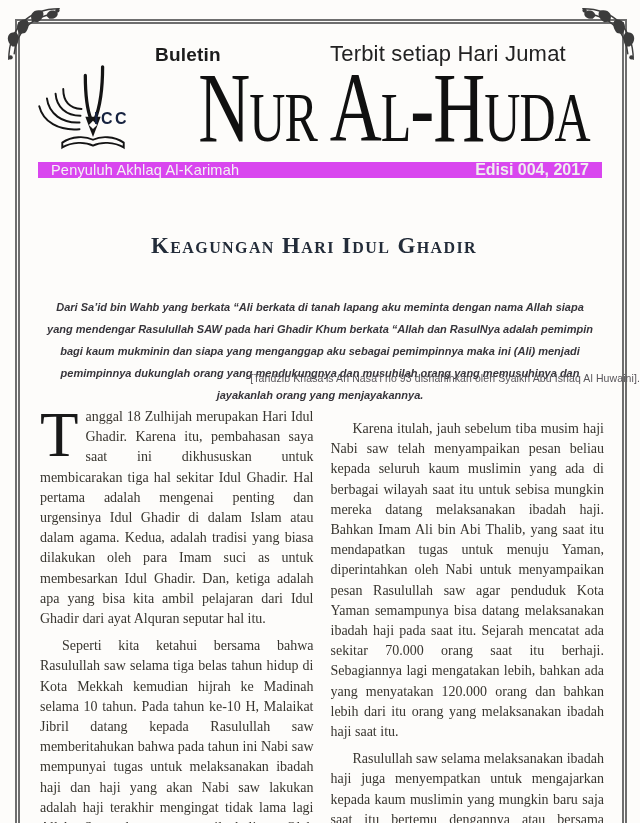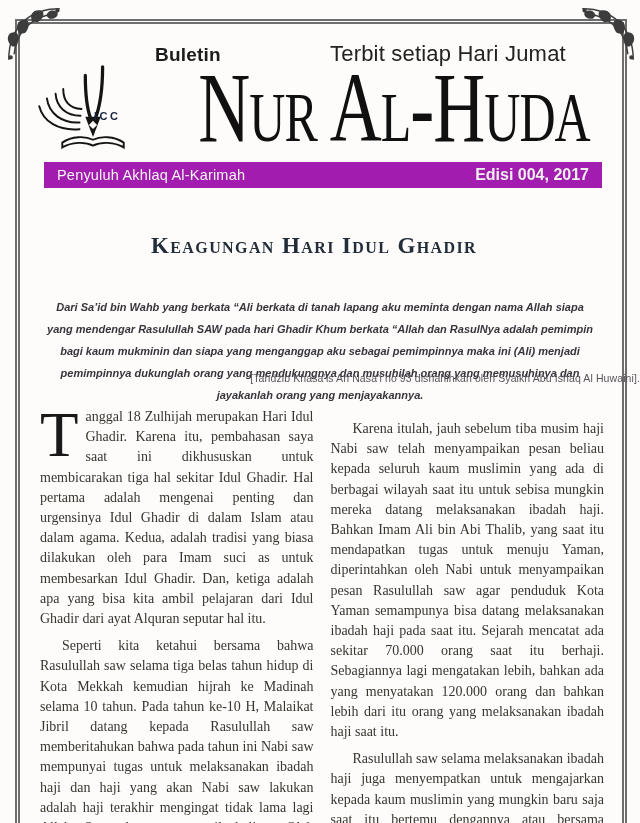--- a/index.html
+++ b/index.html
@@ -23,34 +23,34 @@
     font-size:19px;font-weight:bold;color:#1c1c1c;letter-spacing:.2px;
   }
   .tagline{
     position:absolute;left:330px;top:41px;
     font-size:22px;color:#222;letter-spacing:.2px;
   }
   .logo{position:absolute;left:33px;top:62px;width:120px;height:96px;}
   .logo svg{position:absolute;left:0;top:0;width:100%;height:100%;}
   .logo-text{
     position:absolute;left:61px;top:48px;
-    font-size:11px;font-weight:bold;letter-spacing:2.5px;color:#16223f;
+    font-size:16px;font-weight:bold;letter-spacing:2.5px;color:#16223f;
   }
   .masthead-title{
     position:absolute;left:168px;right:20px;top:58px;
     text-align:center;white-space:nowrap;
     font-family:"Liberation Serif",serif;
     font-variant:small-caps;font-size:72px;line-height:72px;
     letter-spacing:-1px;color:#101010;
     transform:scaleY(1.38);transform-origin:top center;
   }
   
   .infobar{
-    position:absolute;left:44px;right:38px;top:162px;height:26px;
-    background:#a21caf;display:flex;justify-content:space-between;align-items:center;
+    position:absolute;left:38px;right:38px;top:162px;height:16px;
+    background:#d946ef;display:flex;justify-content:space-between;align-items:center;
     padding:0 13px;box-sizing:border-box;
   }
   .infobar-left{font-size:14.5px;color:#f4f4f4;letter-spacing:.2px;}
   .infobar-right{font-size:16px;font-weight:600;color:#efefef;}
   
   .article-title{
     position:absolute;left:0;right:12px;top:233px;margin:0;
     text-align:center;font-family:"Liberation Serif",serif;
     font-variant:small-caps;font-weight:600;font-size:23px;line-height:26px;
     letter-spacing:1.4px;color:#232c39;

